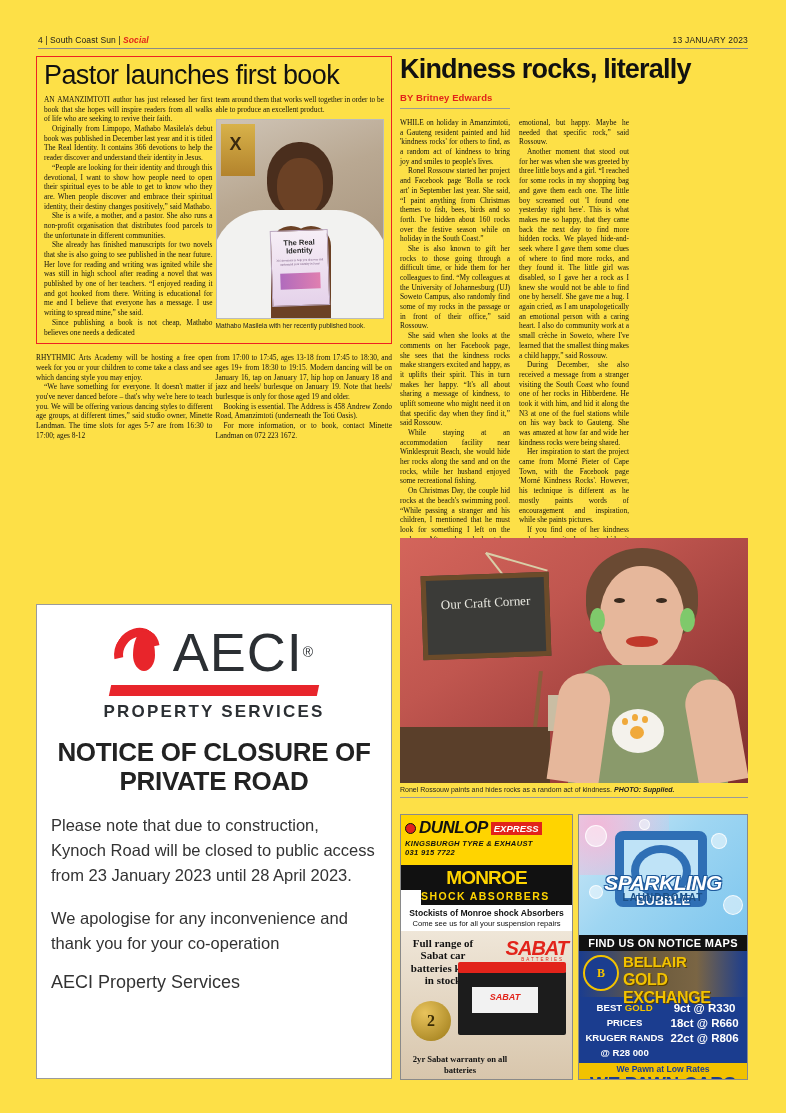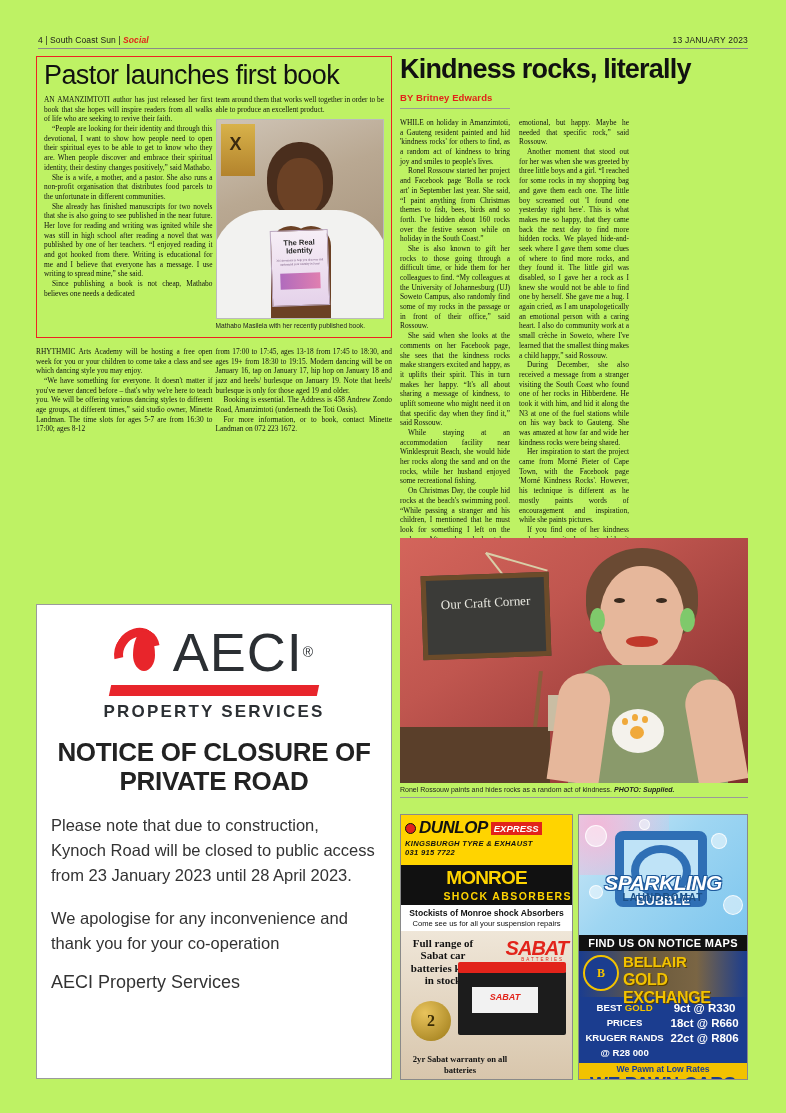--- a/index.html
+++ b/index.html
@@ -2,21 +2,21 @@
 <html><head>
 <meta charset="utf-8">
 <style>
   * { box-sizing: border-box; margin: 0; padding: 0; }
   html, body {
     width: 786px; height: 1113px;
     background: #ffffff;
     font-family: "Liberation Serif", serif;
     overflow: hidden;
   }
-  .page { position: relative; width: 786px; height: 1113px; background:#bef264; padding: 0; }
+  .page { position: relative; width: 786px; height: 1113px; background:#fde047; padding: 0; }
 
   
   .masthead {
     position:absolute; left:38px; top:33px; width:710px; height:16px;
     display:flex; justify-content:space-between; align-items:flex-end;
     border-bottom:1.2px solid #8a8a8a; padding-bottom:3px;
   }
   .mh-left { font-family:"Liberation Sans", sans-serif; font-size:8.5px; color:#1a1a1a; letter-spacing:.1px; }
   .mh-left .sec { color:#e2231a; font-style:italic; font-weight:bold; }
   .mh-right { font-family:"Liberation Sans", sans-serif; font-size:8.5px; color:#1a1a1a; letter-spacing:.2px; }
@@ -198,21 +198,21 @@
     border:1px solid #8a8a8a; overflow:hidden; background:#fff;}
   .dl-yellow{background:#ffd400; padding:3px 4px 8px 4px;}
   .dl-brand{display:flex; align-items:center; gap:3px;}
   .dl-oval{width:11px;height:11px;border-radius:50%;background:#e2231a;border:1.5px solid #111;flex:none;}
   .dl-dunlop{font-family:"Liberation Sans",sans-serif; font-weight:bold; font-style:italic; font-size:17px; color:#111; letter-spacing:-0.5px;}
   .dl-express{font-family:"Liberation Sans",sans-serif; font-weight:bold; font-style:italic; font-size:9.5px; color:#fff; background:#e2231a; padding:1px 3px;}
   .dl-sub{font-family:"Liberation Sans",sans-serif; font-style:italic; font-weight:bold; font-size:7.6px; color:#111; letter-spacing:.3px; margin-top:1px;}
   .dl-phone{font-family:"Liberation Sans",sans-serif; font-style:italic; font-weight:bold; font-size:7.6px; color:#111; letter-spacing:.3px;}
   .mon-band{background:#111; text-align:center; padding:2px 0 1px 0;}
   .mon-name{font-family:"Liberation Sans",sans-serif; font-weight:bold; font-size:19px; color:#ffd400; letter-spacing:-0.8px;}
-  .mon-shock{background:#111; text-align:right; font-family:"Liberation Sans",sans-serif; font-weight:bold; font-size:10.5px; color:#ffd400; letter-spacing:1.4px; padding-bottom:3px;}
+  .mon-shock{background:#111; text-align:left; font-family:"Liberation Sans",sans-serif; font-weight:bold; font-size:10.5px; color:#ffd400; letter-spacing:1.4px; padding-bottom:3px;margin-left:20px;}
   .dl-stock{background:#fff; text-align:center; font-family:"Liberation Sans",sans-serif; font-weight:bold; font-size:8.6px; color:#111; padding:3px 2px 0 2px;}
   .dl-come{background:#fff; text-align:center; font-family:"Liberation Sans",sans-serif; font-size:7.6px; color:#111; padding:1px 2px 3px 2px;}
   .dl-bat{position:relative; height:148px; background:linear-gradient(180deg,#efe6d8,#d8c6ac);}
   .dl-bat-txt{position:absolute; left:4px; top:6px; width:76px; text-align:center;
     font-family:"Liberation Serif",serif; font-weight:bold; font-size:11px; line-height:1.12; color:#111;}
   .sabat-logo{position:absolute; right:4px; top:6px; font-family:"Liberation Sans",sans-serif; font-weight:bold; font-style:italic; font-size:20px; color:#e2231a; letter-spacing:-1px;}
   .sabat-sub{position:absolute; right:8px; top:26px; font-family:"Liberation Sans",sans-serif; font-size:4.5px; color:#e2231a; letter-spacing:2px;}
   .battery{position:absolute; right:6px; top:40px; width:108px; height:64px; background:#1c1c1c; border-radius:2px;}
   .battery .top{position:absolute; left:0; top:-9px; width:108px; height:11px; background:#e2231a; border-radius:2px;}
   .battery .lbl{position:absolute; left:14px; top:16px; width:66px; height:26px; background:#f2f2f2;}
@@ -269,20 +269,21 @@
     <div class="mh-right">13 JANUARY 2023</div>
   </div>
 
   <div class="left-col">
 
     <div class="boxed-story">
       <div class="headline-1">Pastor launches first book</div>
       <div class="cols2">
         <div class="col">
           <p class="body first">AN AMANZIMTOTI author has just released her first book that she hopes will inspire readers from all walks of life who are seeking to revive their faith.</p>
+          <p class="body">Originally from Limpopo, Mathabo Masilela's debut book was published in December last year and it is titled The Real Identity. It contains 366 devotions to help the reader discover and understand their identity in Jesus.</p>
           <p class="body">“People are looking for their identity and through this devotional, I want to show how people need to open their spiritual eyes to be able to get to know who they are. When people discover and embrace their spiritual identity, their destiny changes positively,” said Mathabo.</p>
           <p class="body">She is a wife, a mother, and a pastor. She also runs a non-profit organisation that distributes food parcels to the unfortunate in different communities.</p>
           <p class="body">She already has finished manuscripts for two novels that she is also going to see published in the near future. Her love for reading and writing was ignited while she was still in high school after reading a novel that was published by one of her teachers. “I enjoyed reading it and got hooked from there. Writing is educational for me and I believe that everyone has a message. I use writing to spread mine,” she said.</p>
           <p class="body">Since publishing a book is not cheap, Mathabo believes one needs a dedicated</p>
         </div>
         <div class="col">
           <p class="body first">team around them that works well together in order to be able to produce an excellent product.</p>
           <div class="photo-book">
             <div class="pb-banner"></div>
             <div class="pb-head"></div>

